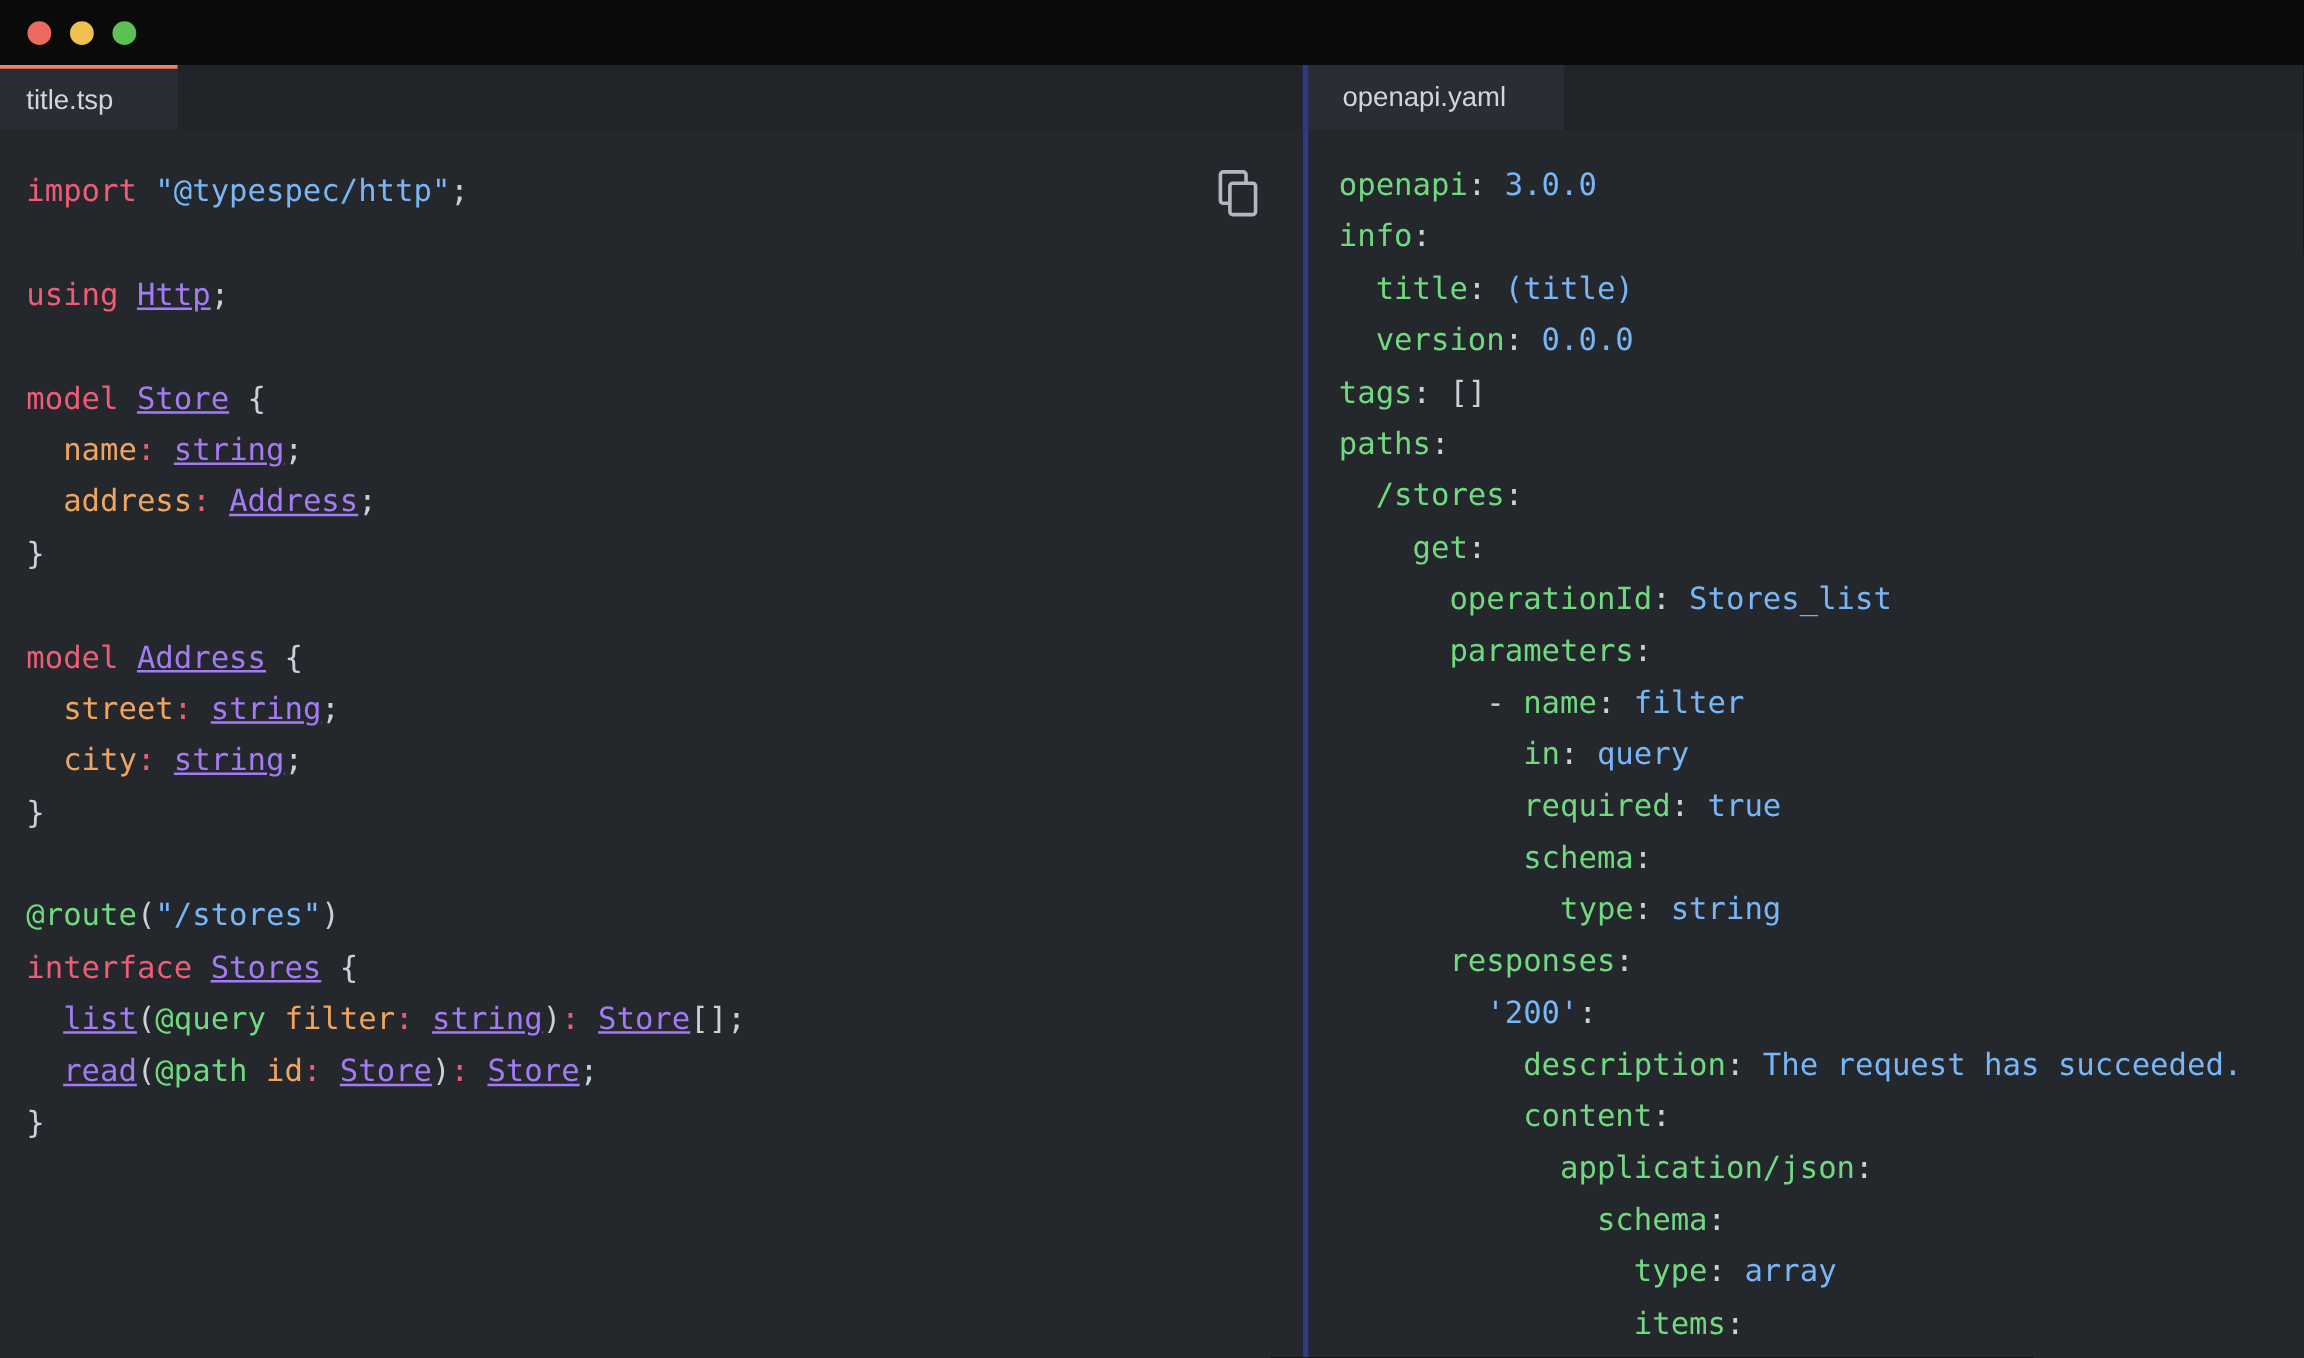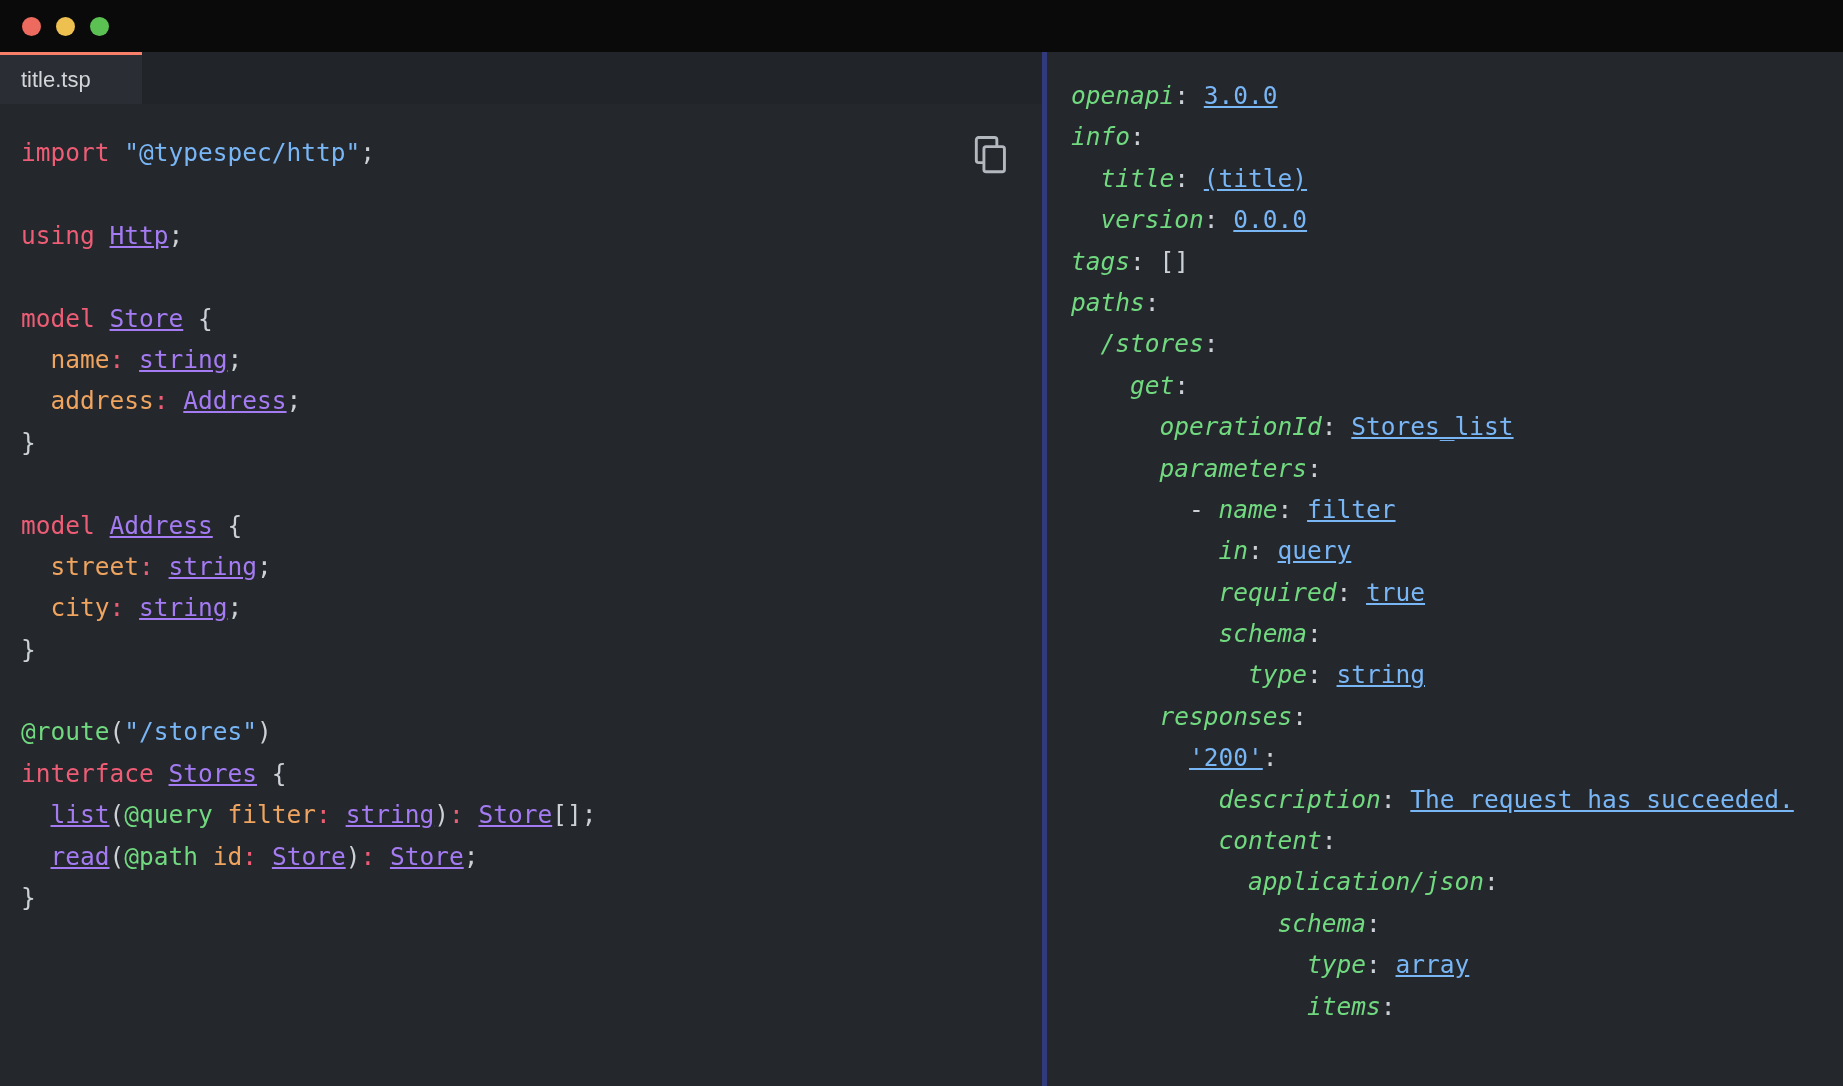--- a/index.html
+++ b/index.html
@@ -94,22 +94,22 @@
   }
   .pane.left  pre.code { padding: 28px 0 0 21px; }
   .pane.right pre.code { padding: 23px 0 0 24px; }
   .code-line { height: 41.4px; white-space: pre; }
 
   .tok-kw   { color: var(--kw); }
   .tok-type { color: var(--type); text-decoration: underline; }
   .tok-prop { color: var(--prop); }
   .tok-str  { color: var(--str); }
   .tok-dec  { color: var(--dec); }
-  .tok-key  { color: var(--key); font-style: italic; }
-  .tok-val  { color: var(--val); text-decoration: underline; }
+  .tok-key  { color: var(--key); }
+  .tok-val  { color: var(--val); }
   .tok-p    { color: var(--p); }
 
   
   .copy-btn {
     position: absolute;
     top: 31px;
     right: 33px;
     width: 38px;
     height: 40px;
     background: none;
@@ -149,19 +149,24 @@
               </g>
             </svg>
           </span>
         </button>
       </div>
     </div>
 
     <div class="v-divider"></div>
 
     <div class="pane right">
+      <div class="tabbar">
+        <div class="tab right-tab">
+          <span>openapi.yaml</span>
+        </div>
+      </div>
       <div class="content">
         <pre class="code"><div class="code-line"><span class="tok-key">openapi</span><span class="tok-p">: </span><span class="tok-val">3.0.0</span></div><div class="code-line"><span class="tok-key">info</span><span class="tok-p">:</span></div><div class="code-line"><span class="tok-p">  </span><span class="tok-key">title</span><span class="tok-p">: </span><span class="tok-val">(title)</span></div><div class="code-line"><span class="tok-p">  </span><span class="tok-key">version</span><span class="tok-p">: </span><span class="tok-val">0.0.0</span></div><div class="code-line"><span class="tok-key">tags</span><span class="tok-p">: []</span></div><div class="code-line"><span class="tok-key">paths</span><span class="tok-p">:</span></div><div class="code-line"><span class="tok-p">  </span><span class="tok-key">/stores</span><span class="tok-p">:</span></div><div class="code-line"><span class="tok-p">    </span><span class="tok-key">get</span><span class="tok-p">:</span></div><div class="code-line"><span class="tok-p">      </span><span class="tok-key">operationId</span><span class="tok-p">: </span><span class="tok-val">Stores_list</span></div><div class="code-line"><span class="tok-p">      </span><span class="tok-key">parameters</span><span class="tok-p">:</span></div><div class="code-line"><span class="tok-p">        - </span><span class="tok-key">name</span><span class="tok-p">: </span><span class="tok-val">filter</span></div><div class="code-line"><span class="tok-p">          </span><span class="tok-key">in</span><span class="tok-p">: </span><span class="tok-val">query</span></div><div class="code-line"><span class="tok-p">          </span><span class="tok-key">required</span><span class="tok-p">: </span><span class="tok-val">true</span></div><div class="code-line"><span class="tok-p">          </span><span class="tok-key">schema</span><span class="tok-p">:</span></div><div class="code-line"><span class="tok-p">            </span><span class="tok-key">type</span><span class="tok-p">: </span><span class="tok-val">string</span></div><div class="code-line"><span class="tok-p">      </span><span class="tok-key">responses</span><span class="tok-p">:</span></div><div class="code-line"><span class="tok-p">        </span><span class="tok-val">'200'</span><span class="tok-p">:</span></div><div class="code-line"><span class="tok-p">          </span><span class="tok-key">description</span><span class="tok-p">: </span><span class="tok-val">The request has succeeded.</span></div><div class="code-line"><span class="tok-p">          </span><span class="tok-key">content</span><span class="tok-p">:</span></div><div class="code-line"><span class="tok-p">            </span><span class="tok-key">application/json</span><span class="tok-p">:</span></div><div class="code-line"><span class="tok-p">              </span><span class="tok-key">schema</span><span class="tok-p">:</span></div><div class="code-line"><span class="tok-p">                </span><span class="tok-key">type</span><span class="tok-p">: </span><span class="tok-val">array</span></div><div class="code-line"><span class="tok-p">                </span><span class="tok-key">items</span><span class="tok-p">:</span></div></pre>
       </div>
     </div>
 
   </div>
 </div>
 
 </body></html>

